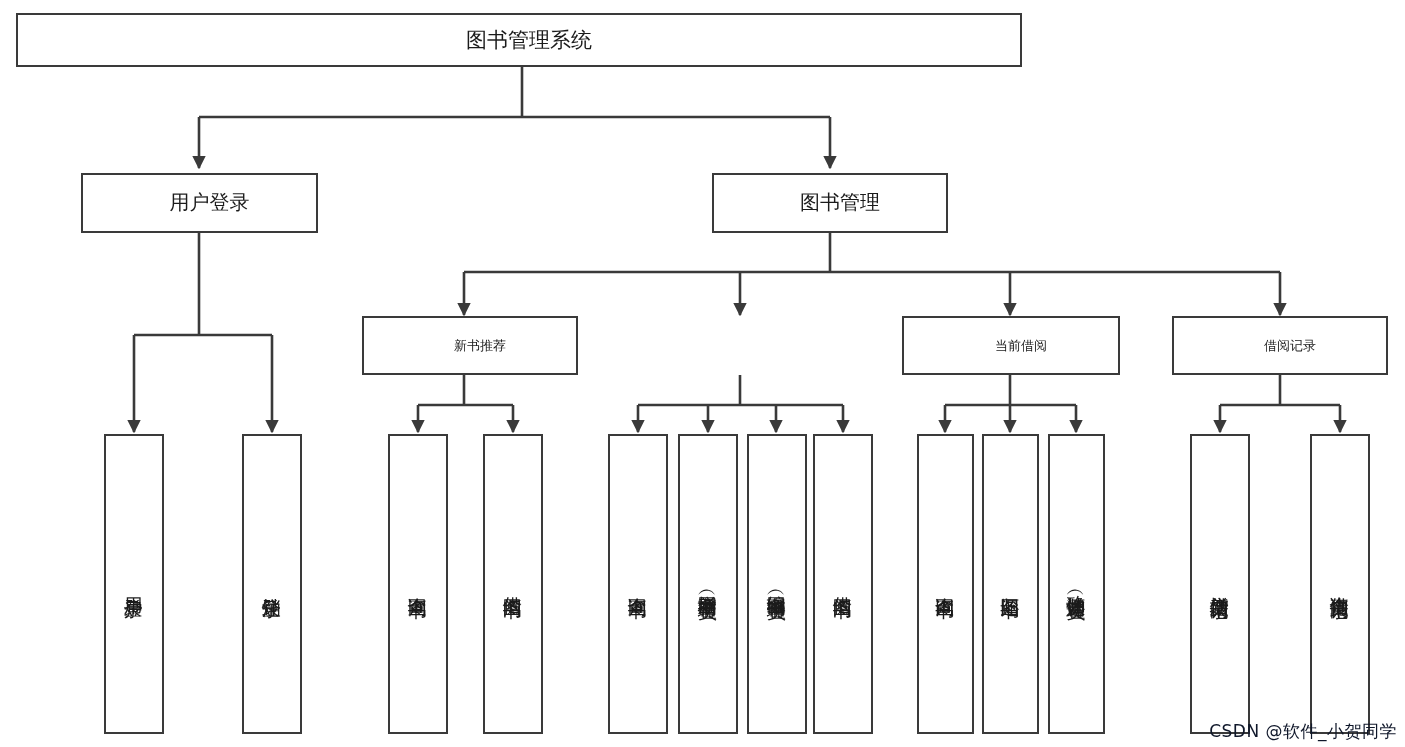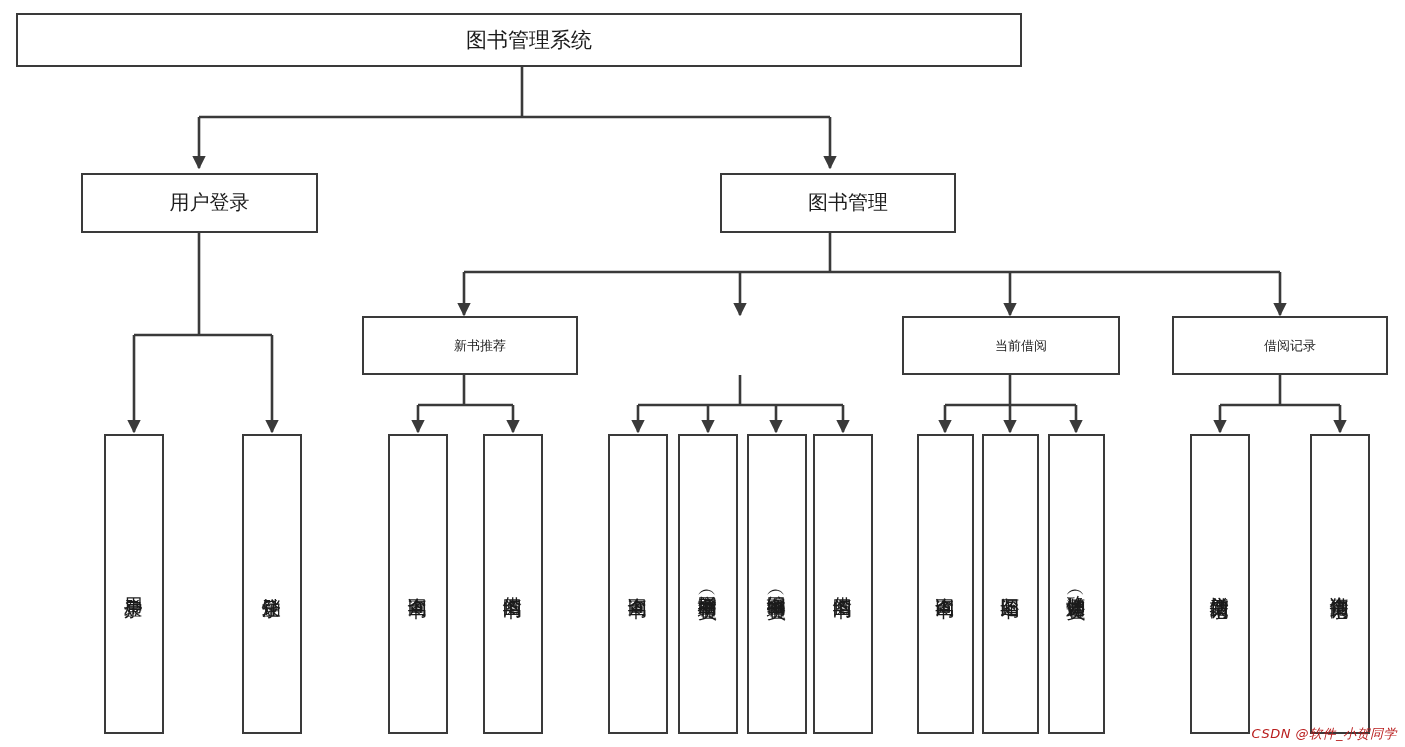--- a/index.html
+++ b/index.html
@@ -49,26 +49,25 @@
   .node.leaf .vtext{
     writing-mode:vertical-rl;
     text-orientation:upright;
     white-space:nowrap;
     display:block;
   }
   #watermark{
     position:absolute;
     right:8px;
     bottom:4px;
-    font-size:13px;
-    color:#b91c1c;
+    font-size:17px;
+    color:#0f172a;
     letter-spacing:0.5px;
     white-space:nowrap;
     user-select:none;
-    font-style:italic;
   }
 </style>
 </head>
 <body>
 
 <div id="canvas">
 
   <svg id="wires" viewBox="0 0 1405 747" xmlns="http://www.w3.org/2000/svg">
     <defs>
       <marker id="arrow" viewBox="0 0 10 10" refX="9" refY="5" markerWidth="5.2" markerHeight="5.2" orient="auto-start-reverse">
@@ -115,21 +114,21 @@
       <path d="M 1280 375 L 1280 405"></path>
       <path d="M 1220 405 L 1340 405"></path>
       <path d="M 1220 405 L 1220 432" marker-end="url(#arrow)"></path>
       <path d="M 1340 405 L 1340 432" marker-end="url(#arrow)"></path>
     </g>
   </svg>
 
   <div class="node root" style="left:16px;top:13px;width:1006px;height:54px;">图书管理系统</div>
 
   <div class="node lvl1" style="left:81px;top:173px;width:237px;height:60px;">用户登录</div>
-  <div class="node lvl1" style="left:712px;top:173px;width:236px;height:60px;margin-left:8px;">图书管理</div>
+  <div class="node lvl1" style="left:712px;top:173px;width:236px;height:60px;">图书管理</div>
 
   <div class="node lvl2" style="left:362px;top:316px;width:216px;height:59px;">新书推荐</div>
   <div class="node lvl2" style="left:1172px;top:316px;width:216px;height:59px;">借阅记录</div>
   <div class="node lvl2" style="left:902px;top:316px;width:218px;height:59px;">当前借阅</div>
 
   <div class="node leaf" style="left:104px;top:434px;width:60px;height:300px;">
     <span class="vtext">用户登录</span>
   </div>
   <div class="node leaf" style="left:242px;top:434px;width:60px;height:300px;">
     <span class="vtext">注销登录</span>

